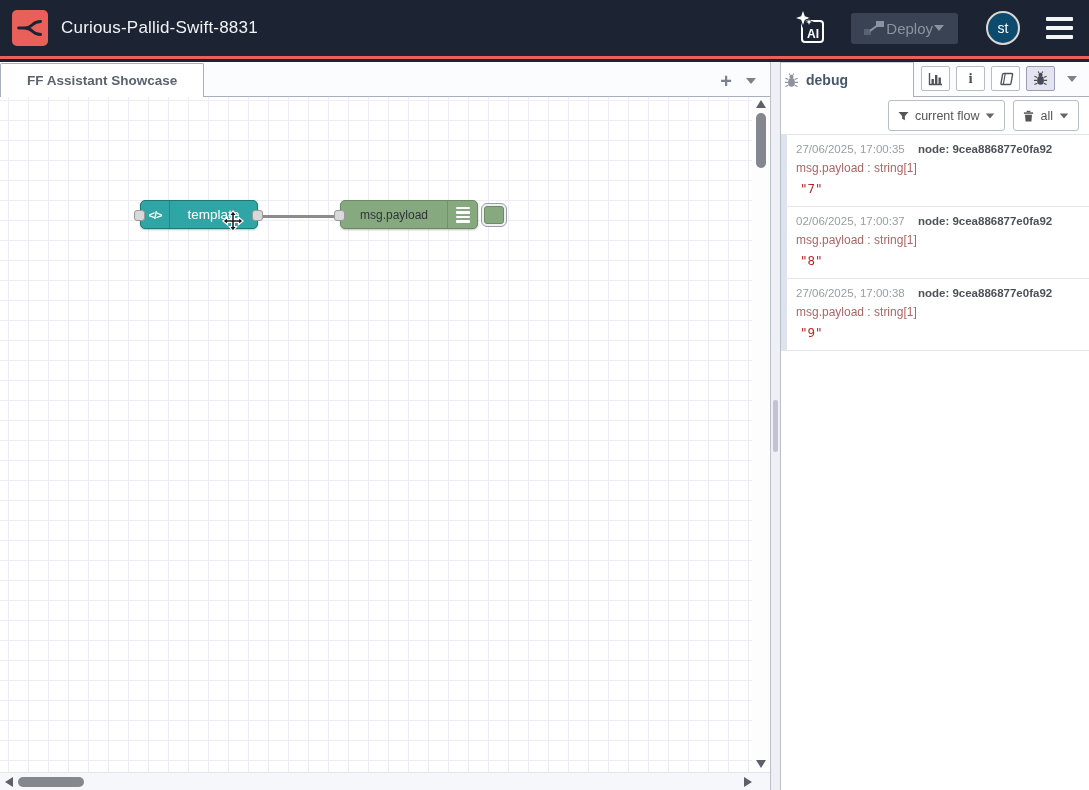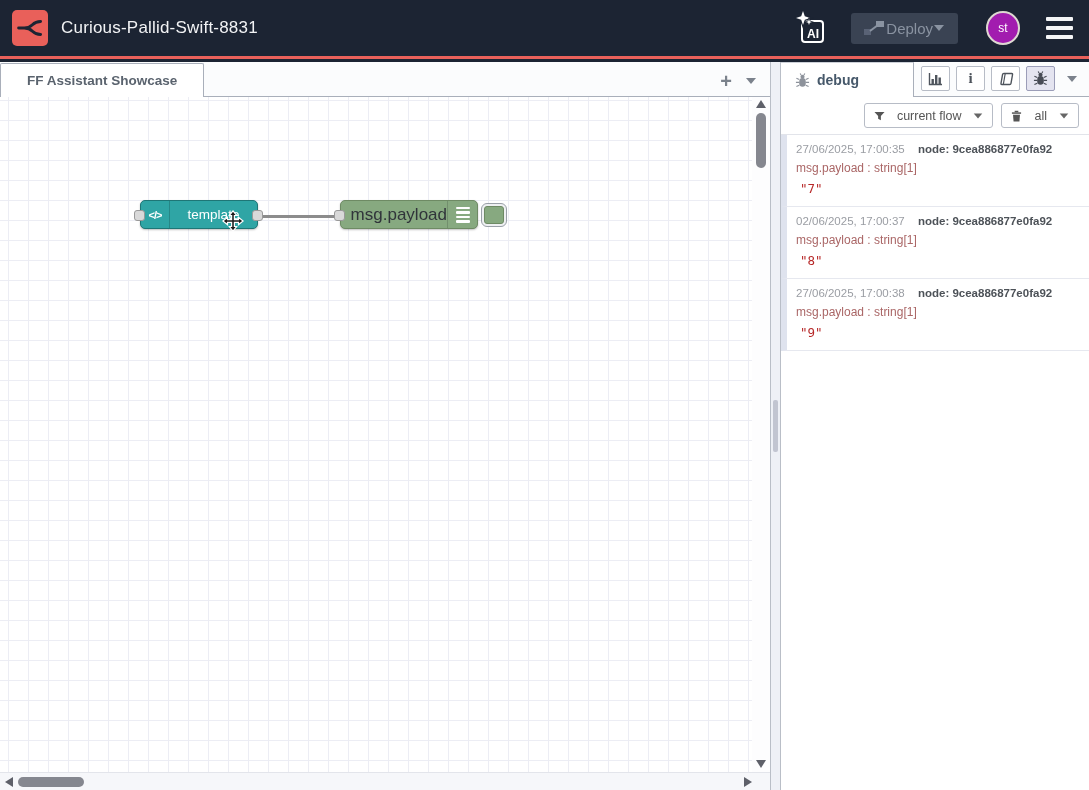--- a/index.html
+++ b/index.html
@@ -9,39 +9,39 @@
   
   .header { position:relative; height:62px; background:#1c2433; display:flex; align-items:center; padding:0 14px 6px 12px; }
   .header .redline { position:absolute; left:0; right:0; bottom:3px; height:3px; background:#e9605a; }
   .logo { width:36px; height:36px; background:#e9605a; border-radius:5px; display:flex; align-items:center; justify-content:center; flex:0 0 auto; }
   .app-title { color:#f2f3f5; font-size:17px; font-weight:500; margin-left:13px; letter-spacing:.2px; }
   .header-spacer { flex:1; }
   .ai-btn { width:36px; height:40px; display:flex; align-items:center; justify-content:center; margin-right:22px; cursor:pointer; }
   .deploy-btn { display:flex; align-items:center; gap:1px; background:#3a4353; border-radius:3px; height:31px; padding:0 14px 0 12px; margin-right:28px; }
   .deploy-label { color:#8a93a1; font-size:15px; }
   .caret { width:0; height:0; border-left:5px solid transparent; border-right:5px solid transparent; border-top:6px solid #8a93a1; }
-  .avatar { width:34px; height:34px; border-radius:50%; background:#a21caf; border:2px solid #ded8d2; color:#fff; font-size:12px; display:flex; align-items:center; justify-content:center; margin-right:24px;text-align:right; }
+  .avatar { width:34px; height:34px; border-radius:50%; background:#0c4a6e; border:2px solid #ded8d2; color:#fff; font-size:14px; display:flex; align-items:center; justify-content:center; margin-right:24px;text-align:right; }
   .menu-btn { display:flex; flex-direction:column; gap:5px; cursor:pointer; padding:4px 2px; }
   .menu-btn span { display:block; width:27px; height:4px; background:#f4f5f7; border-radius:1px; }
 
   
   .main { display:flex; height:728px; }
   .workspace { width:771px; display:flex; flex-direction:column; border-right:1px solid #b9bec7; }
   .divider { width:10px; background:#eef0f6; border-right:1px solid #b9bec7; position:relative; }
   .divider .grip { position:absolute; left:2px; top:calc(50% - 26px); width:5px; height:52px; background:#c2c5d1; border-radius:2px; }
   .sidebar { flex:1; display:flex; flex-direction:column; background:#fff; }
 
   
   .tabbar { height:35px; background:#fbfcfd; border-bottom:1px solid #a9afba; display:flex; align-items:flex-end; position:relative; }
   .ws-tab { height:34px; background:#fff; border:1px solid #a9afba; border-bottom:none; padding:0 26px; display:flex; align-items:center; color:#5a636e; font-weight:bold; font-size:13.5px; position:relative; top:1px; border-radius:2px 2px 0 0; }
   .tabbar-actions { margin-left:auto; display:flex; align-items:center; gap:14px; padding:0 14px 8px 0; }
   .plus-btn { color:#7b828c; font-size:20px; font-weight:bold; line-height:14px; cursor:pointer; }
   .caret-dark { width:0; height:0; border-left:5px solid transparent; border-right:5px solid transparent; border-top:6px solid #7b828c; }
 
-  .sb-tab { height:35px; background:#fff; border-right:1px solid #a9afba; border-top:1px solid #cdd1d8; width:133px; display:flex; align-items:center; gap:7px; padding-left:14px; color:#46586a; font-weight:bold; font-size:14px; position:relative; top:1px; }
+  .sb-tab { height:35px; background:#fff; border-right:1px solid #a9afba; border-top:1px solid #cdd1d8; width:133px; display:flex; align-items:center; gap:7px; padding-left:3px; color:#46586a; font-weight:bold; font-size:14px; position:relative; top:1px; }
   .sb-icons { margin-left:auto; display:flex; align-items:center; gap:6px; padding:0 12px 5px 0; }
   .sb-iconbtn { width:29px; height:25px; border:1px solid #b7bcc6; border-radius:2px; background:#fff; display:flex; align-items:center; justify-content:center; cursor:pointer; }
   .sb-iconbtn.active { background:#e4e4f0; border-color:#9b9db8; }
 
   
   .canvas-row { flex:1; display:flex; }
   .canvas { position:relative; flex:1; background:#fff;
     background-image: linear-gradient(to right, #ecedf4 1px, transparent 1px),
                       linear-gradient(to bottom, #ecedf4 1px, transparent 1px);
     background-size:20px 20px; background-position:8px 3px; overflow:hidden; }
@@ -53,32 +53,32 @@
   .hthumb { position:absolute; top:4px; left:18px; width:66px; height:10px; background:#85878f; border-radius:5px; }
   .arrow-left { position:absolute; top:4px; left:5px; width:0; height:0; border-top:5px solid transparent; border-bottom:5px solid transparent; border-right:8px solid #5e6069; }
   .arrow-right { position:absolute; top:4px; left:744px; width:0; height:0; border-top:5px solid transparent; border-bottom:5px solid transparent; border-left:8px solid #5e6069; }
 
   
   .node { position:absolute; height:29px; border-radius:5px; box-shadow:0 1px 2px rgba(0,0,0,.25); display:flex; align-items:center; cursor:move; }
   .node-template { left:140px; top:103px; width:118px; background:#2fa5a5; border:1px solid #1e7676; }
   .node-template .icon-box { width:29px; height:100%; display:flex; align-items:center; justify-content:center; border-right:1px solid rgba(0,0,0,.18); color:#fff; font-weight:bold; font-size:11px; letter-spacing:-1px; }
   .node-template .node-label { flex:1; text-align:center; color:#fff; font-size:13.5px; }
   .node-debug { left:340px; top:103px; width:138px; background:#87a980; border:1px solid #6e8a64; }
-  .node-debug .node-label { flex:1; text-align:right; color:#30343a; font-size:17px; }
+  .node-debug .node-label { flex:1; text-align:center; color:#30343a; font-size:12px; }
   .node-debug .icon-box { width:30px; height:100%; display:flex; flex-direction:column; align-items:center; justify-content:center; gap:2px; border-left:1px solid rgba(0,0,0,.15); }
   .node-debug .icon-box i { display:block; width:14px; height:2.5px; background:#fff; border-radius:1px; }
   .debug-toggle { position:absolute; left:481px; top:106px; width:26px; height:24px; background:#eef0f2; border:1px solid #9aa0a8; border-radius:6px; padding:2px; cursor:pointer; }
   .debug-toggle .inner { width:100%; height:100%; background:#87a980; border:1px solid #6e8a64; border-radius:3px; }
   .port { position:absolute; width:11px; height:11px; background:#d9d9d9; border:1px solid #999; border-radius:3px; cursor:crosshair; }
   .wire { position:absolute; left:0; top:0; pointer-events:none; }
   .cursor-move { position:absolute; left:222px; top:113px; pointer-events:none; }
 
   
   .sb-toolbar { height:38px; display:flex; align-items:center; justify-content:flex-end; gap:8px; padding:0 10px; border-bottom:1px solid #e2e4ea; }
-  .sb-btn { height:25px; border:1px solid #b7bcc6; border-radius:3px; background:#fff; display:flex; align-items:center; gap:12px; padding:0 9px; color:#555; font-size:12.5px; cursor:pointer; }
+  .sb-btn { height:31px; border:1px solid #b7bcc6; border-radius:3px; background:#fff; display:flex; align-items:center; gap:6px; padding:0 9px; color:#555; font-size:12.5px; cursor:pointer; }
   .sb-btn .caret-dark { border-top-color:#666; transform:scale(.85); }
 
   .msg-list { }
   .debug-msg { border-left:6px solid #dfe3ee; border-bottom:1px solid #e6e8ef; padding:8px 8px 18px 9px; height:72px; }
   .msg-meta { font-size:11.5px; margin-bottom:6px; }
   .msg-ts { color:#9a9da3; }
   .msg-node { color:#4d5258; font-weight:600; margin-left:10px; }
   .msg-prop { color:#a66; font-size:12px; margin-bottom:6px; }
   .msg-value { color:#b72828; font-family:"DejaVu Sans Mono","Liberation Mono",monospace; font-size:12.5px; padding-left:4px; }
 </style>

